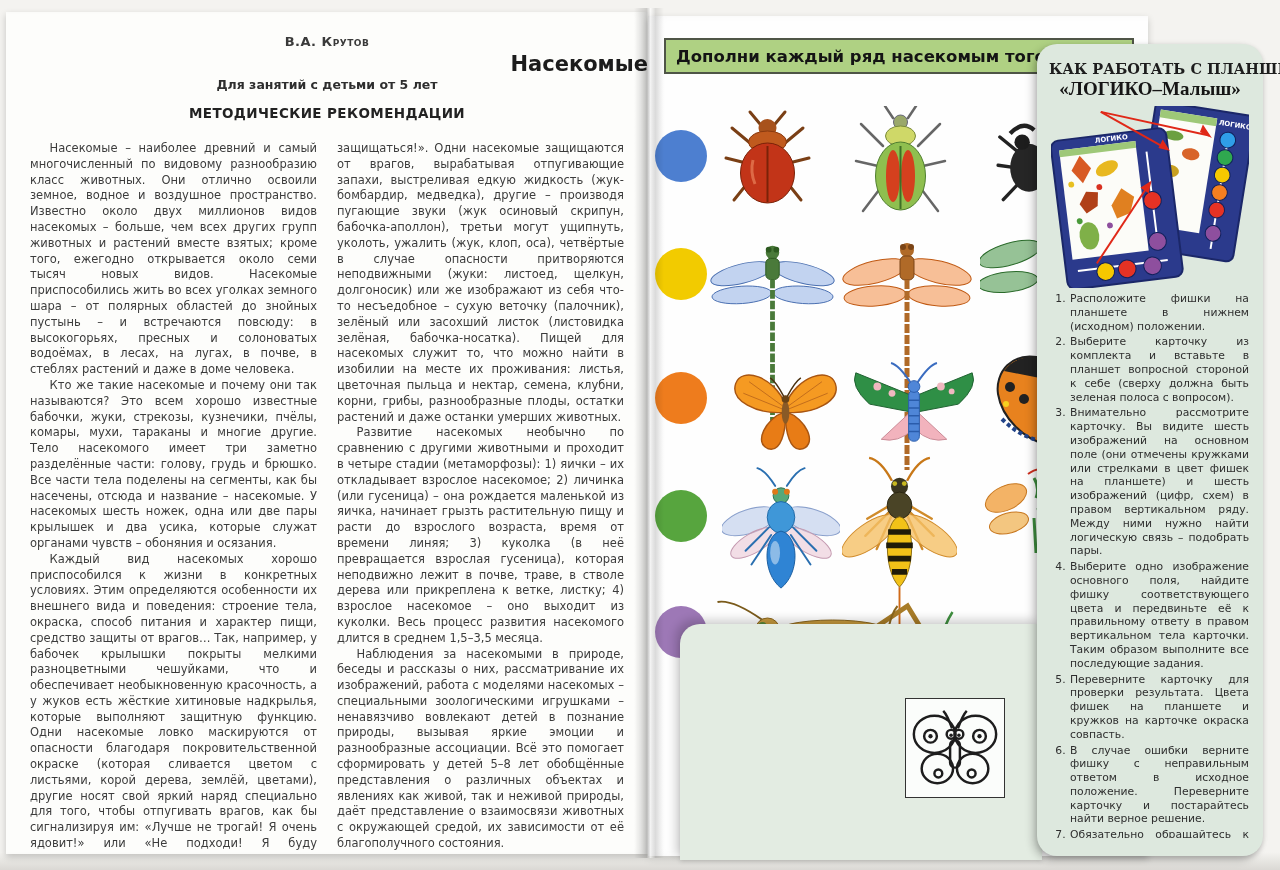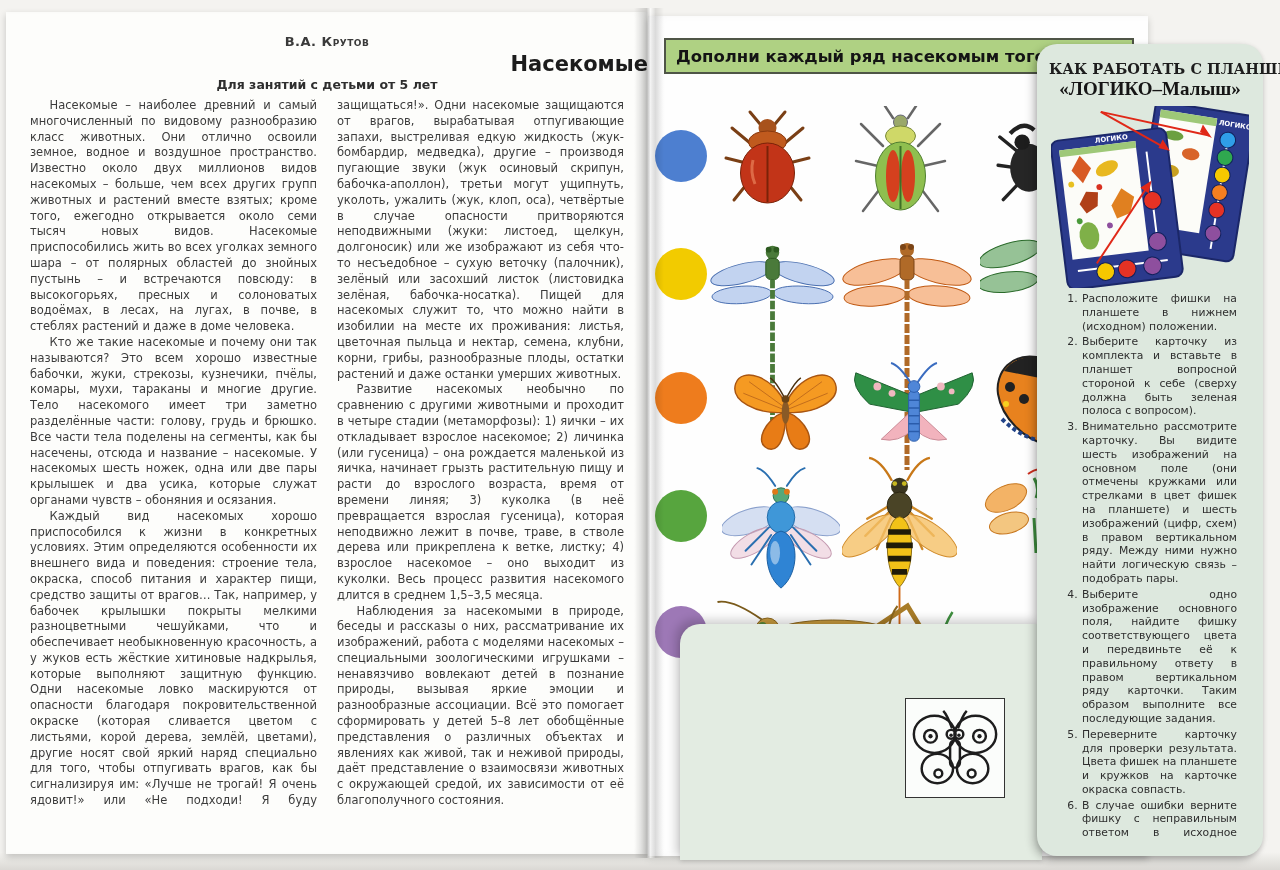--- a/index.html
+++ b/index.html
@@ -6,21 +6,21 @@
   .photo{position:relative;width:1280px;height:870px;background:#f4f3f0;overflow:hidden;
          font-family:"DejaVu Sans",sans-serif;}
   
   .left-page{position:absolute;left:6px;top:12px;width:642px;height:842px;background:#fdfdfb;
              box-shadow:0 3px 7px rgba(0,0,0,.20), inset -10px 0 14px -10px rgba(0,0,0,.14);z-index:1;}
   .lp-author{margin-top:22px;text-align:center;font-size:13px;font-weight:bold;color:#3a3a3a;
              font-variant:small-caps;letter-spacing:.5px;}
   .lp-title{margin:3px 0 0;text-align:right;font-size:21px;font-weight:bold;color:#1c1c1c;}
   .lp-subtitle{text-align:center;font-size:12.5px;font-weight:bold;color:#2e2e2e;margin-top:1px;}
   .lp-section{text-align:center;font-size:13.5px;font-weight:bold;color:#222;margin-top:13px;letter-spacing:.4px;}
-  .lp-cols{margin:6px 24px 0;height:728px;column-count:2;column-gap:20px;text-align:justify;
+  .lp-cols{margin:20px 24px 0;height:728px;column-count:2;column-gap:20px;text-align:justify;
            font-size:11.5px;line-height:15.8px;color:#3c3c3c;overflow:hidden;}
   .lp-cols p{margin:0;text-indent:1.7em;}
   .spine{position:absolute;left:634px;top:8px;width:30px;height:850px;z-index:4;pointer-events:none;
          background:linear-gradient(to right,rgba(0,0,0,0) 0%,rgba(0,0,0,.16) 42%,rgba(255,255,255,.55) 55%,rgba(0,0,0,.10) 72%,rgba(0,0,0,0) 100%);}
   
   .task-page{position:absolute;left:648px;top:16px;width:500px;height:840px;background:#fefefe;z-index:2;
              box-shadow:0 3px 7px rgba(0,0,0,.18), inset 12px 0 16px -12px rgba(0,0,0,.28);}
   .task-header{position:absolute;left:16px;top:22px;width:470px;height:36px;background:#afd183;
                border:2px solid #4f5547;display:flex;align-items:center;box-sizing:border-box;
                font-size:16.5px;font-weight:bold;color:#141414;padding-left:10px;
@@ -36,39 +36,40 @@
                  border:1.5px solid #333;box-sizing:border-box;}
   
   .right-panel{position:absolute;left:1037px;top:44px;width:226px;height:812px;background:#dde8de;
                border-radius:20px;z-index:10;box-sizing:border-box;padding:14px 12px 10px;
                box-shadow:-4px 4px 9px rgba(0,0,0,.22), 0 2px 5px rgba(0,0,0,.15);}
   .rp-title1{text-align:center;font-family:"DejaVu Serif",serif;font-weight:bold;font-size:14.5px;
              color:#1d1d1d;margin-top:2px;white-space:nowrap;}
   .rp-title2{text-align:center;font-family:Liberation Serif, serif;font-weight:bold;font-size:19px;
              color:#151515;margin-top:1px;}
   .rp-illustration{width:198px;height:182px;margin:6px auto 2px;}
-  .rp-list{margin:4px 12px 0;padding:0 2px 0 20px;font-size:10.8px;line-height:13.8px;text-align:justify;
+  .rp-list{margin:4px 0 0;padding:0 2px 0 20px;font-size:10.8px;line-height:13.8px;text-align:justify;
            color:#2e2e2e;max-height:546px;overflow:hidden;list-style:decimal outside;}
   .rp-list li{margin-bottom:2px;padding-left:1px;}
   
   .watermark{position:absolute;left:240px;top:358px;z-index:40;pointer-events:none;white-space:nowrap;
              font-size:118px;font-weight:bold;letter-spacing:4px;color:rgba(255,255,255,.34);
              text-shadow:3px 4px 4px rgba(110,110,110,.30), -2px -2px 3px rgba(255,255,255,.75);}
   .bottom-shadow{position:absolute;left:0;bottom:0;width:1280px;height:18px;z-index:0;
                  background:linear-gradient(to bottom,#f4f3f0,#dad8d4);}
 </style>
 </head>
 <body>
 
 <div class="photo">
 
   <div class="left-page">
     <div class="lp-author">В.А. Крутов</div>
     <div class="lp-title">Насекомые</div>
     <div class="lp-subtitle">Для занятий с детьми от 5 лет</div>
+    <div class="lp-section">МЕТОДИЧЕСКИЕ РЕКОМЕНДАЦИИ</div>
     <div class="lp-cols">
       <p>Насекомые – наиболее древний и самый многочисленный по видовому разнообразию класс животных. Они отлично освоили земное, водное и воздушное пространство. Известно около двух миллионов видов насекомых – больше, чем всех других групп животных и растений вместе взятых; кроме того, ежегодно открывается около семи тысяч новых видов. Насекомые приспособились жить во всех уголках земного шара – от полярных областей до знойных пустынь – и встречаются повсюду: в высокогорьях, пресных и солоноватых водоёмах, в лесах, на лугах, в почве, в стеблях растений и даже в доме человека.</p>
       <p>Кто же такие насекомые и почему они так называются? Это всем хорошо известные бабочки, жуки, стрекозы, кузнечики, пчёлы, комары, мухи, тараканы и многие другие. Тело насекомого имеет три заметно разделённые части: голову, грудь и брюшко. Все части тела поделены на сегменты, как бы насечены, отсюда и название – насекомые. У насекомых шесть ножек, одна или две пары крылышек и два усика, которые служат органами чувств – обоняния и осязания.</p>
       <p>Каждый вид насекомых хорошо приспособился к жизни в конкретных условиях. Этим определяются особенности их внешнего вида и поведения: строение тела, окраска, способ питания и характер пищи, средство защиты от врагов… Так, например, у бабочек крылышки покрыты мелкими разноцветными чешуйками, что и обеспечивает необыкновенную красочность, а у жуков есть жёсткие хитиновые надкрылья, которые выполняют защитную функцию. Одни насекомые ловко маскируются от опасности благодаря покровительственной окраске (которая сливается цветом с листьями, корой дерева, землёй, цветами), другие носят свой яркий наряд специально для того, чтобы отпугивать врагов, как бы сигнализируя им: «Лучше не трогай! Я очень ядовит!» или «Не подходи! Я буду защищаться!». Одни насекомые защищаются от врагов, вырабатывая отпугивающие запахи, выстреливая едкую жидкость (жук-бомбардир, медведка), другие – производя пугающие звуки (жук осиновый скрипун, бабочка-аполлон), третьи могут ущипнуть, уколоть, ужалить (жук, клоп, оса), четвёртые в случае опасности притворяются неподвижными (жуки: листоед, щелкун, долгоносик) или же изображают из себя что-то несъедобное – сухую веточку (палочник), зелёный или засохший листок (листовидка зелёная, бабочка-носатка). Пищей для насекомых служит то, что можно найти в изобилии на месте их проживания: листья, цветочная пыльца и нектар, семена, клубни, корни, грибы, разнообразные плоды, остатки растений и даже останки умерших животных.</p>
       <p>Развитие насекомых необычно по сравнению с другими животными и проходит в четыре стадии (метаморфозы): 1) яички – их откладывает взрослое насекомое; 2) личинка (или гусеница) – она рождается маленькой из яичка, начинает грызть растительную пищу и расти до взрослого возраста, время от времени линяя; 3) куколка (в неё превращается взрослая гусеница), которая неподвижно лежит в почве, траве, в стволе дерева или прикреплена к ветке, листку; 4) взрослое насекомое – оно выходит из куколки. Весь процесс развития насекомого длится в среднем 1,5–3,5 месяца.</p>
       <p>Наблюдения за насекомыми в природе, беседы и рассказы о них, рассматривание их изображений, работа с моделями насекомых – специальными зоологическими игрушками – ненавязчиво вовлекают детей в познание природы, вызывая яркие эмоции и разнообразные ассоциации. Всё это помогает сформировать у детей 5–8 лет обобщённые представления о различных объектах и явлениях как живой, так и неживой природы, даёт представление о взаимосвязи животных с окружающей средой, их зависимости от её благополучного состояния.</p>
     </div>
   </div>
 
   <div class="task-page">
@@ -377,21 +378,21 @@
           <path d="M46,160 L100,78" fill="none"></path>
             <path d="M100,78 l-2,9 l-6,-4 Z"></path>
         </g>
       </svg>
     </div>
 
     <ol class="rp-list">
       <li><span>Расположите фишки на планшете в нижнем (исходном) положении.</span></li>
       <li><span>Выберите карточку из комплекта и вставьте в планшет вопросной стороной к себе (сверху должна быть зеленая полоса с вопросом).</span></li>
       <li><span>Внимательно рассмотрите карточку. Вы видите шесть изображений на основном поле (они отмечены кружками или стрелками в цвет фишек на планшете) и шесть изображений (цифр, схем) в правом вертикальном ряду. Между ними нужно найти логическую связь – подобрать пары.</span></li>
-      <li><span>Выберите одно изображение основного поля, найдите фишку соответствующего цвета и передвиньте её к правильному ответу в правом вертикальном ряду карточки. Таким образом выполните все последующие задания.</span></li>
+      <li><span>Выберите одно изображение основного поля, найдите фишку соответствующего цвета и передвиньте её к правильному ответу в правом вертикальном тела карточки. Таким образом выполните все последующие задания.</span></li>
       <li><span>Переверните карточку для проверки результата. Цвета фишек на планшете и кружков на карточке окраска совпасть.</span></li>
       <li><span>В случае ошибки верните фишку с неправильным ответом в исходное положение. Переверните карточку и постарайтесь найти верное решение.</span></li>
       <li><span>Обязательно обращайтесь к методическим рекомендациям комплекта и используйте дополнительные вопросы и задания к карточкам!</span></li>
     </ol>
   </div>
 
   <div class="bottom-shadow"></div>
 </div>
 
 </body></html>

